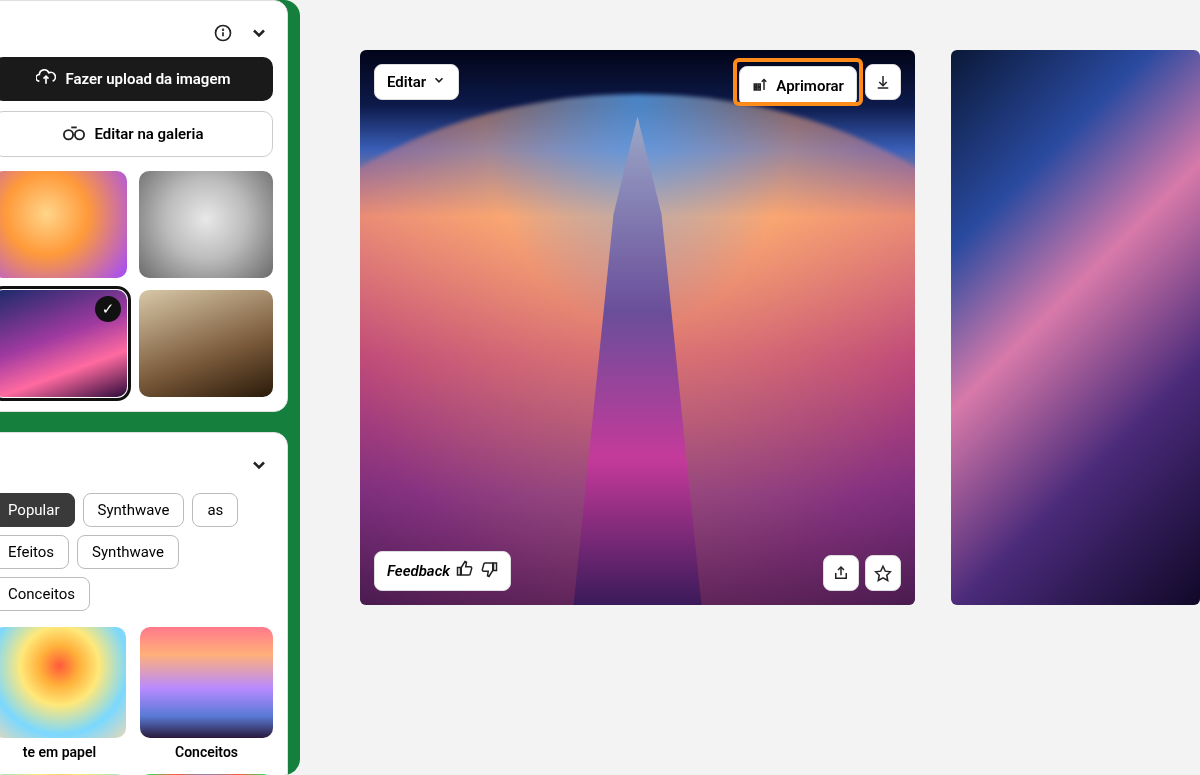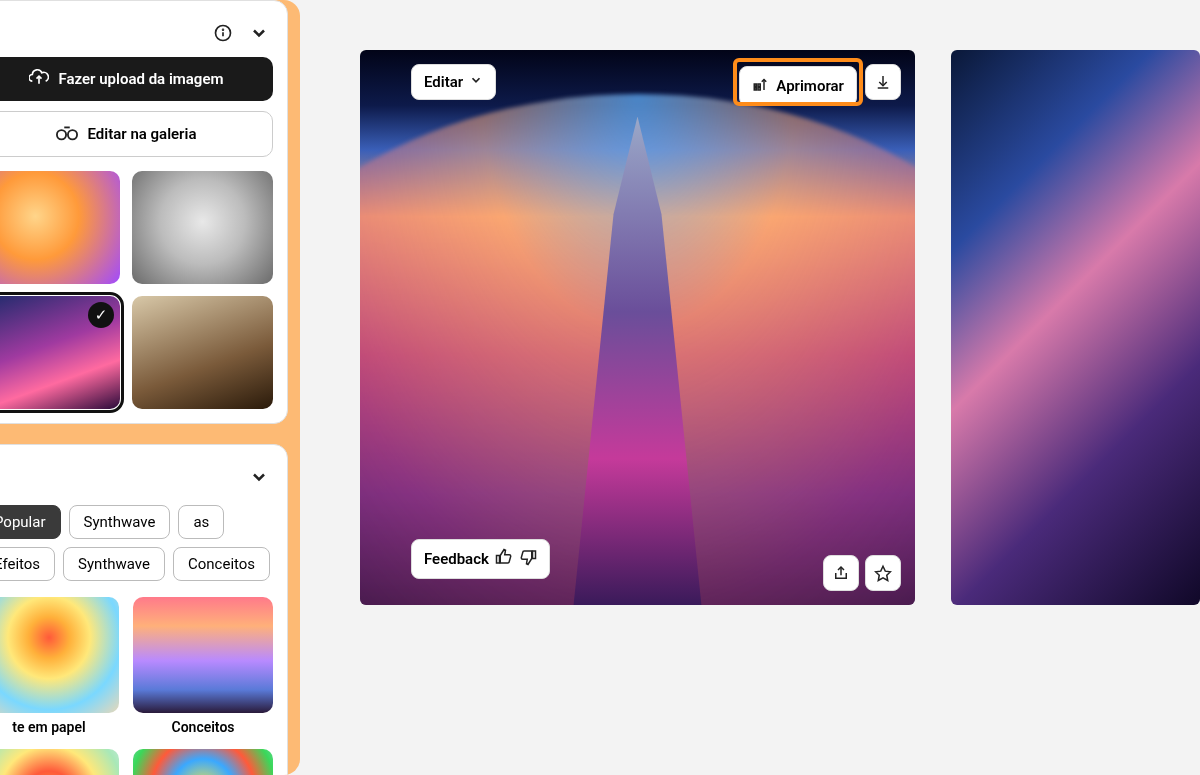--- a/index.html
+++ b/index.html
@@ -6,23 +6,23 @@
   body {
     font-family: -apple-system, BlinkMacSystemFont, "Segoe UI", Roboto, sans-serif;
     background: #f3f3f3;
     width: 1200px;
     height: 775px;
     overflow: hidden;
     display: flex;
   }
   .sidebar {
     width: 300px;
-    background: #fdba74;
+    background: #15803d;
     border-radius: 0 16px 16px 0;
-    padding: 0 12px 12px 0;
+    padding: 0 12px 12px 14px;
     overflow: hidden;
     position: relative;
   }
   .panel {
     background: #fff;
     border: 1px solid #e0e0e0;
     border-radius: 14px;
     padding: 14px;
     margin-bottom: 20px;
     margin-left: -36px;
@@ -134,21 +134,20 @@
     background: #fff;
     border: 1px solid #ddd;
     border-radius: 8px;
     padding: 8px 12px;
     font-size: 15px;
     font-weight: 600;
     display: flex;
     align-items: center;
     gap: 6px;
     cursor: pointer;
-    margin-left: 37px;
   }
   .overlay-icon-btn {
     position:absolute; background:#fff; border:1px solid #ddd; border-radius:8px;
     width:36px; height:36px; display:flex; align-items:center; justify-content:center; cursor:pointer;
   }
   .highlight-box {
     position:absolute; border:4px solid #ff8c1a; border-radius:6px;
     pointer-events:none;
   }
   
@@ -276,21 +275,21 @@
     <div class="highlight-box" style="top:8px; right:52px; width:130px; height:48px;"></div>
 
     <div class="overlay-icon-btn" style="top:14px; right:14px;">
       <svg width="18" height="18" viewBox="0 0 24 24" fill="none" stroke="#222" stroke-width="2">
           <line x1="12" y1="4" x2="12" y2="16"></line>
           <polyline points="7 12 12 17 17 12"></polyline>
           <line x1="5" y1="20" x2="19" y2="20"></line>
         </svg>
     </div>
 
-    <div class="overlay-btn" style="bottom:26px; left:14px;">
+    <div class="overlay-btn" style="bottom:14px; left:14px;font-style:italic;">
       <span>Feedback</span>
       <span>
         <svg width="18" height="18" viewBox="0 0 24 24" fill="none" stroke="#222" stroke-width="2">
             <path d="M7 20V10l5-8 2 1-1 6h6a2 2 0 0 1 2 2l-2 7a2 2 0 0 1-2 2H7z"></path>
             <rect x="2" y="10" width="4" height="10"></rect>
           </svg>
       </span>
       <span>
         <svg width="18" height="18" viewBox="0 0 24 24" fill="none" stroke="#222" stroke-width="2">
             <path d="M17 4v10l-5 8-2-1 1-6H5a2 2 0 0 1-2-2l2-7a2 2 0 0 1 2-2h10z"></path>

